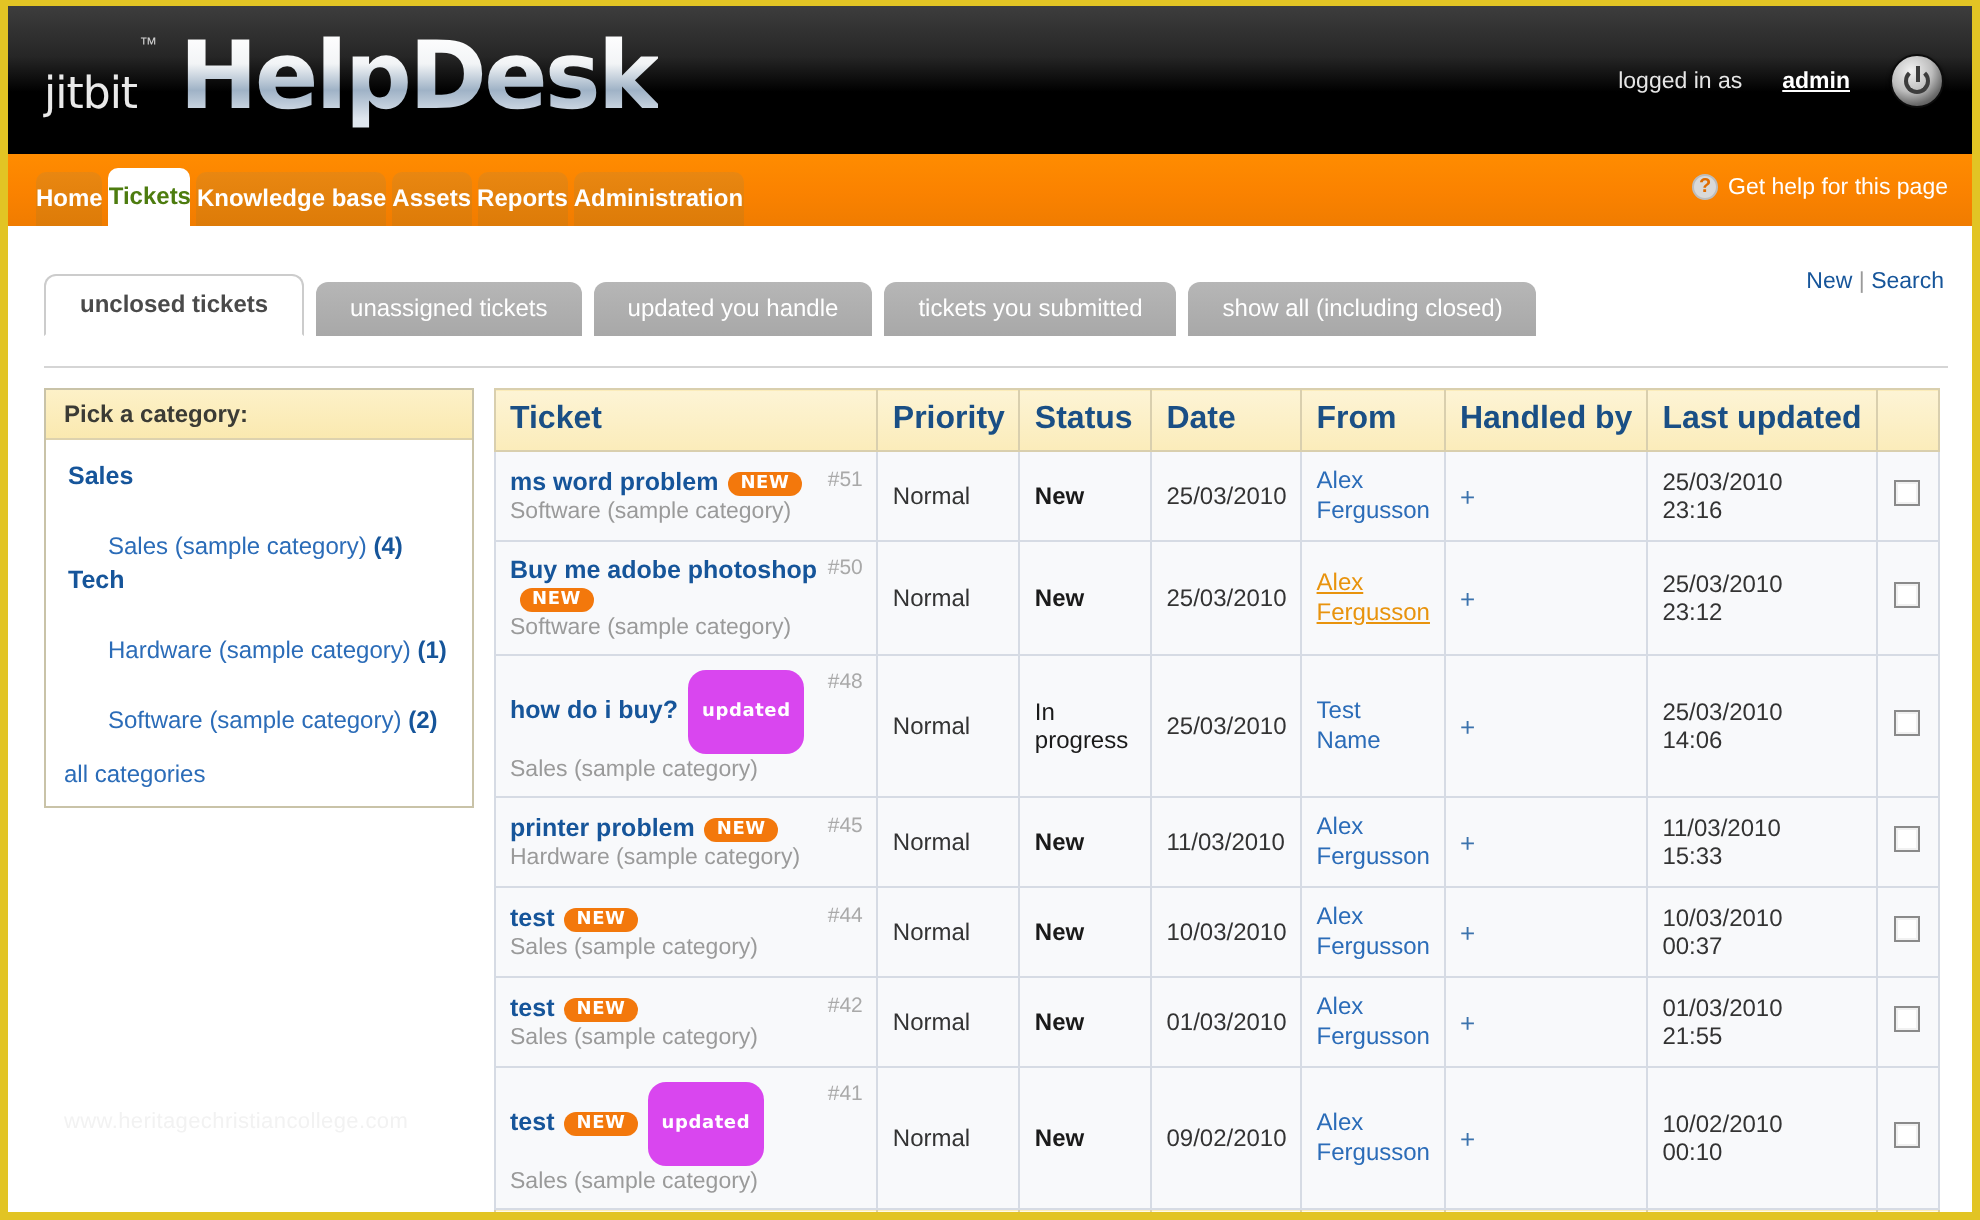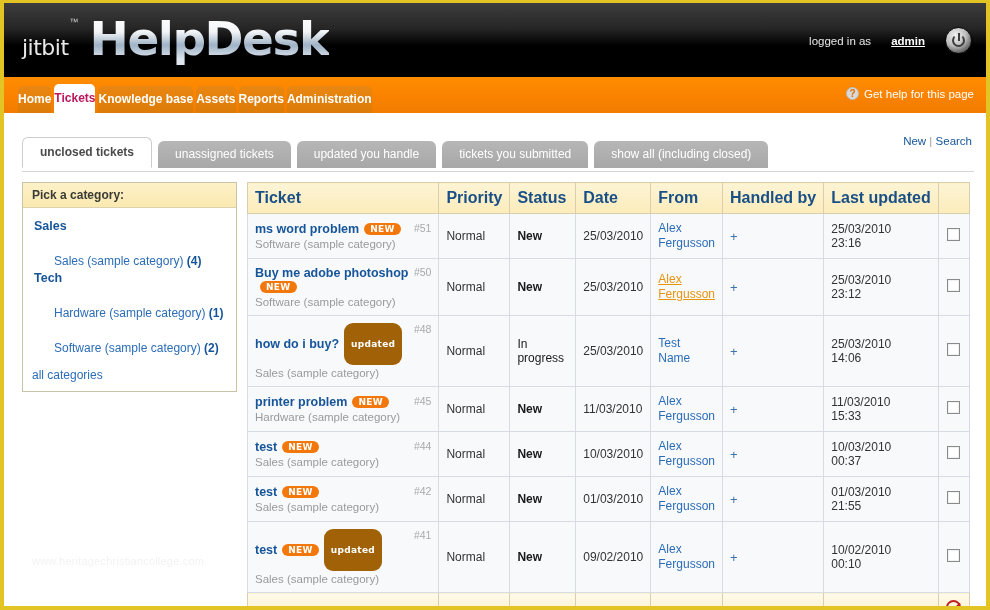--- a/index.html
+++ b/index.html
@@ -86,21 +86,21 @@
   .navtab {
     height: 27px; line-height: 27px;
     padding: 0 0;
     color: #ffffff; font-weight: bold; font-size: 12px;
     background: linear-gradient(to bottom, #e98711 0%, #dd7b08 100%);
     border-radius: 5px 5px 0 0;
     cursor: pointer; white-space: nowrap;
   }
   .navtab.active {
     background: #ffffff;
-    color: #be185d;
+    color: #4d7c0f;
     height: 29px; line-height: 29px; margin-top: 16px;
   }
   .help-link {
     position: absolute; right: 12px; top: 10px;
     display: flex; align-items: center; gap: 5px;
     color: #ffffff; font-size: 11.5px; cursor: pointer;
   }
   .help-q {
     width: 13px; height: 13px; border-radius: 50%;
     background: #d9d9d9; color: #e06c00;
@@ -111,21 +111,21 @@
 
   
   .content { position: relative; padding: 10px 12px 0 12px; background: #ffffff; height: 496px; }
 
   .toplinks {
     position: absolute; right: 14px; top: 22px;
     font-size: 11.5px; color: #9a9a9a;
   }
   .toplinks a { color: #16559a; text-decoration: none; cursor: pointer; }
 
-  .subtabs { display: flex; align-items: flex-end; gap: 6px; height: 33px; margin: 12px 0 4px 6px; border-bottom: 0; }
+  .subtabs { display: flex; align-items: flex-end; gap: 6px; height: 33px; margin: 12px 0 16px 6px; border-bottom: 0; }
   .subtab {
     height: 27px; line-height: 27px; padding: 0 17px;
     font-size: 12px; color: #ffffff; font-weight: normal;
     background: linear-gradient(to bottom, #b6b6b6 0%, #a8a8a8 100%);
     border-radius: 6px 6px 0 0; cursor: pointer; white-space: nowrap;
   }
   .subtab.active {
     background: #ffffff; color: #4a4a4a; font-weight: bold; height: 31px; line-height: 29px;
     border: 1px solid #cccccc; border-bottom: 1px solid #ffffff;
   }
@@ -178,21 +178,21 @@
   .t-sub { color: #9a9a9a; font-size: 11.5px; margin-top: 2px; }
   .t-num { float: right; color: #a9a9a9; font-size: 10.5px; font-weight: normal; }
   .badge {
     display: inline-block; vertical-align: 1px;
     font-size: 9px; font-weight: bold; color: #ffffff;
     padding: 1px 6px; border-radius: 8px; margin-left: 5px;
     letter-spacing: .3px;
     font-family: "DejaVu Sans", sans-serif;
   }
   .badge.new { background: #f3780c; }
-  .badge.updated { background: #a16207; border-radius: 9px; padding: 16px 7px; }
+  .badge.updated { background: #d946ef; border-radius: 9px; padding: 16px 7px; }
   .status-strong { font-weight: bold; color: #1a1a1a; }
   .status-plain { font-weight: normal; color: #1a1a1a; }
   .from-link { color: #2b6cb8; text-decoration: none; cursor: pointer; display: inline-block; line-height: 1.25; }
   .from-link.hovered { color: #e8930d; text-decoration: underline; }
   .plus { color: #3c73ad; font-size: 13px; cursor: pointer; }
   .chk {
     width: 13px; height: 13px; display: inline-block;
     border: 1px solid #8a8a8a; background: #ffffff;
     box-shadow: inset 0 0 0 1px #f1f1f1;
     cursor: pointer;

